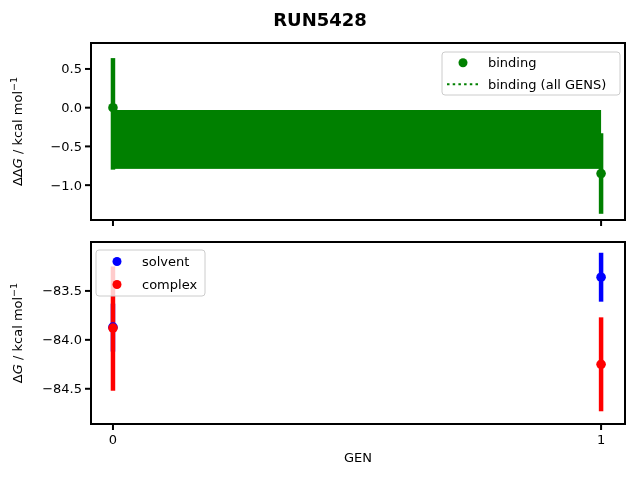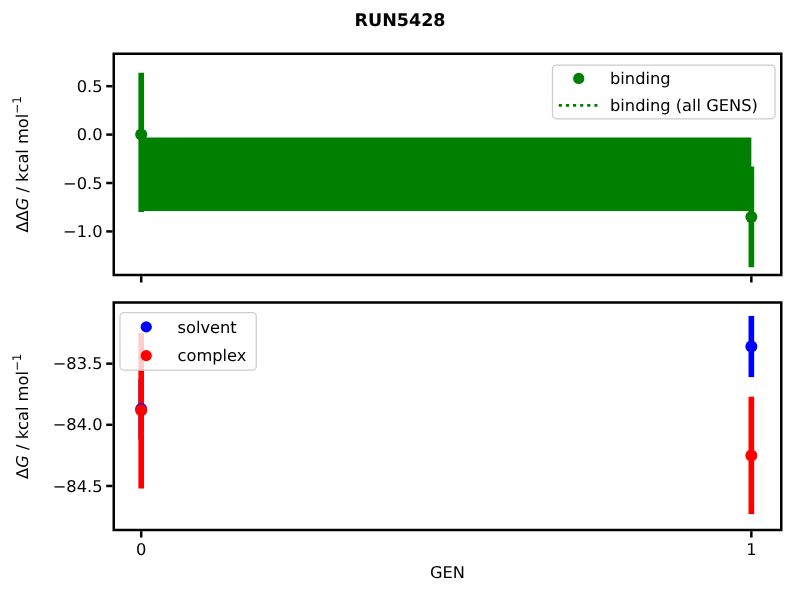--- a/index.html
+++ b/index.html
@@ -1,19 +1,19 @@
 <!DOCTYPE html>
 <html><head>
 <meta charset="utf-8">
 <style>
   html,body{margin:0;padding:0;background:#ffffff;}
   .fig{position:relative;width:640px;height:480px;background:#ffffff;
        font-family:"DejaVu Sans",sans-serif;overflow:hidden;}
   .fig-title{position:absolute;top:9px;left:0;width:640px;text-align:center;
-       font-size:14px;font-weight:bold;color:#000;}
+       font-size:18px;font-weight:bold;color:#000;}
   svg{position:absolute;left:0;top:0;}
   svg text{font-family:"DejaVu Sans",sans-serif;fill:#000;font-size:13px;}
 </style>
 </head>
 <body>
 
 <div class="fig">
   <div class="fig-title">RUN5428</div>
   <svg width="640" height="480" viewBox="0 0 640 480">
       <g>

